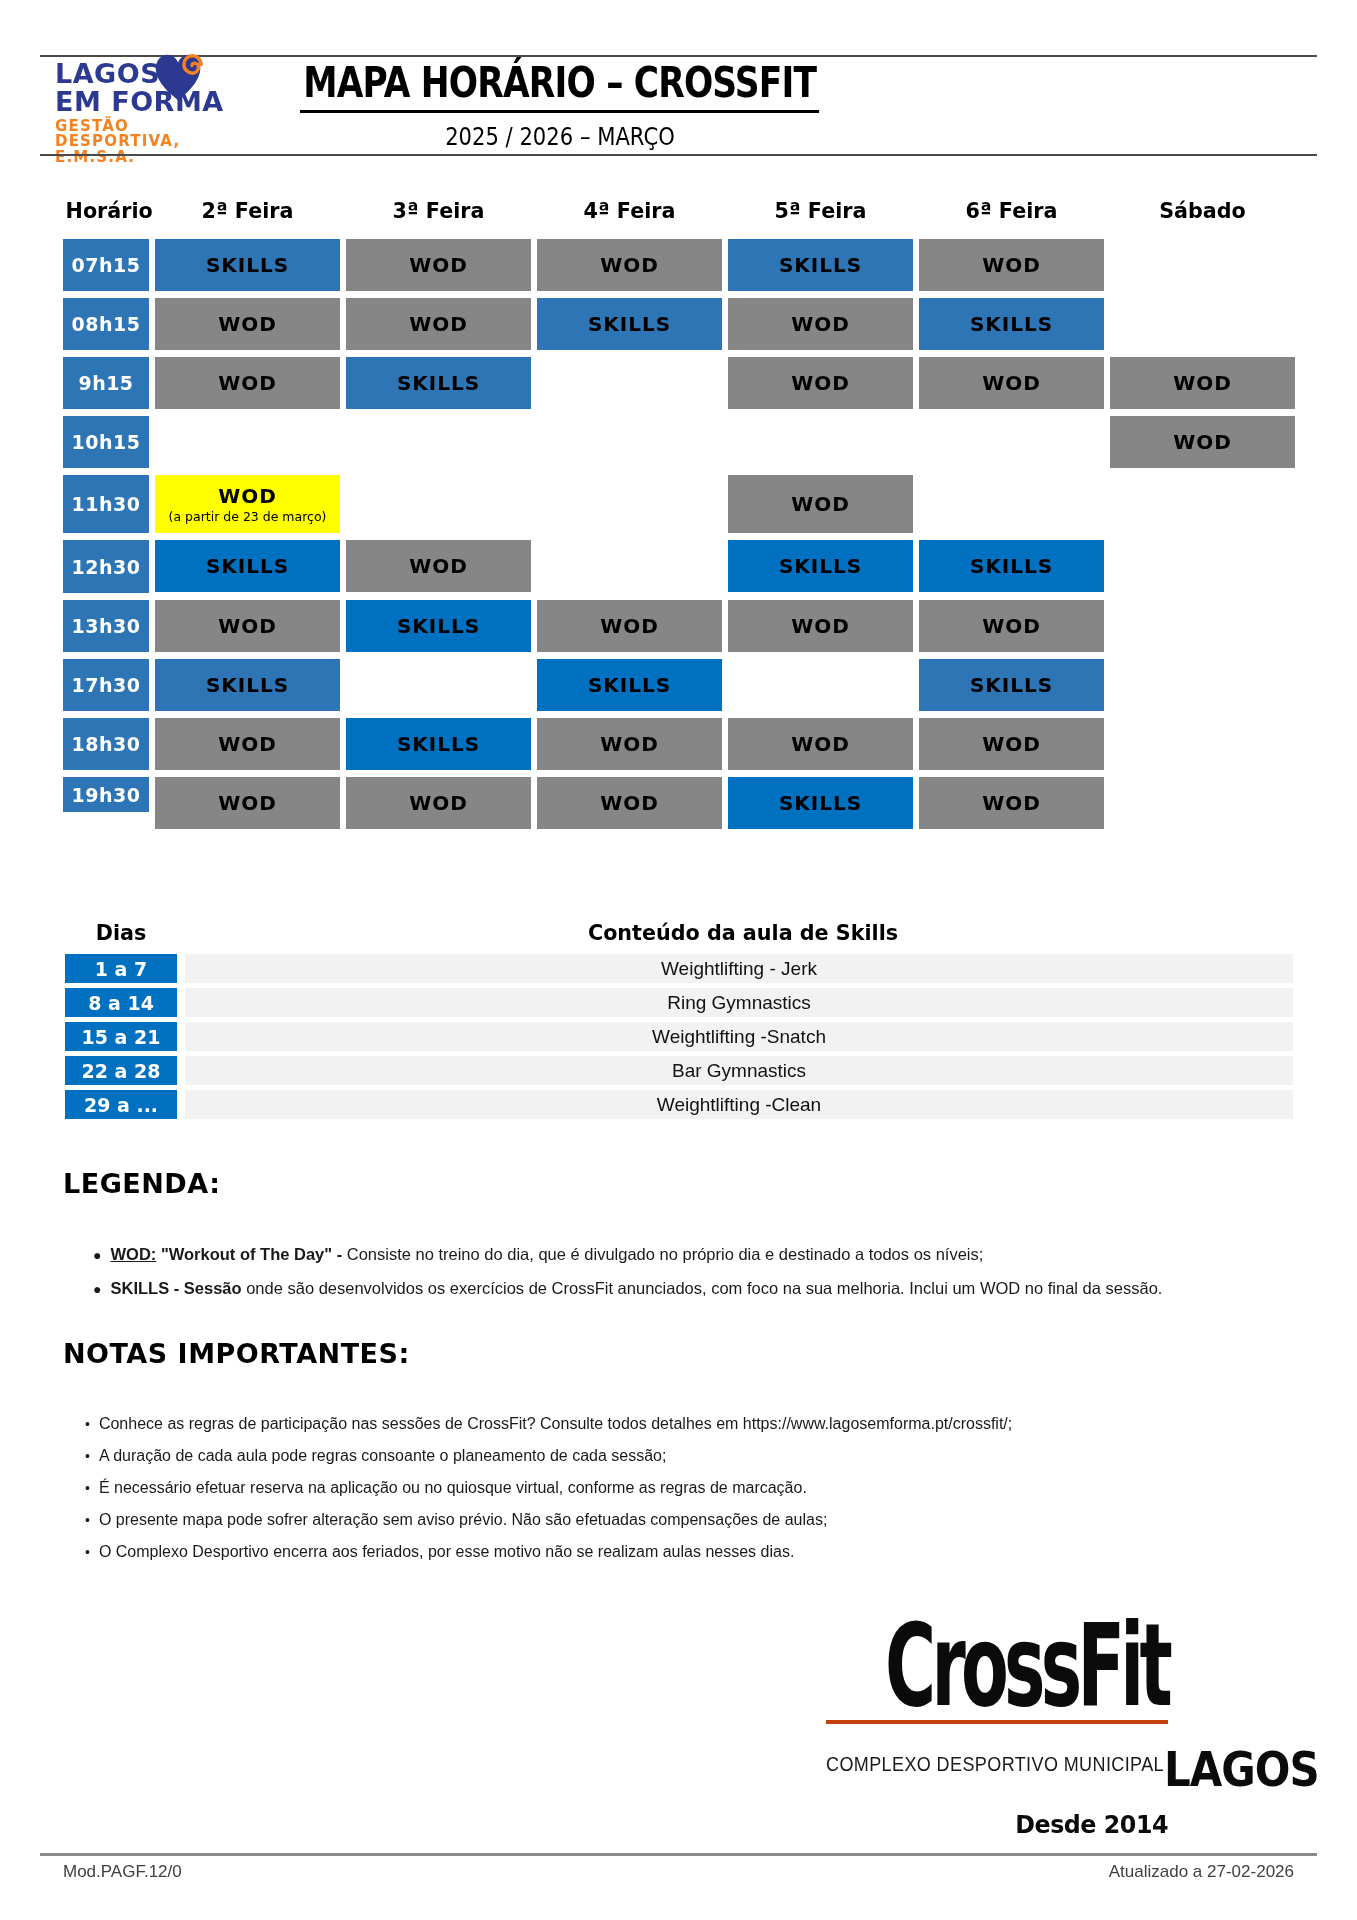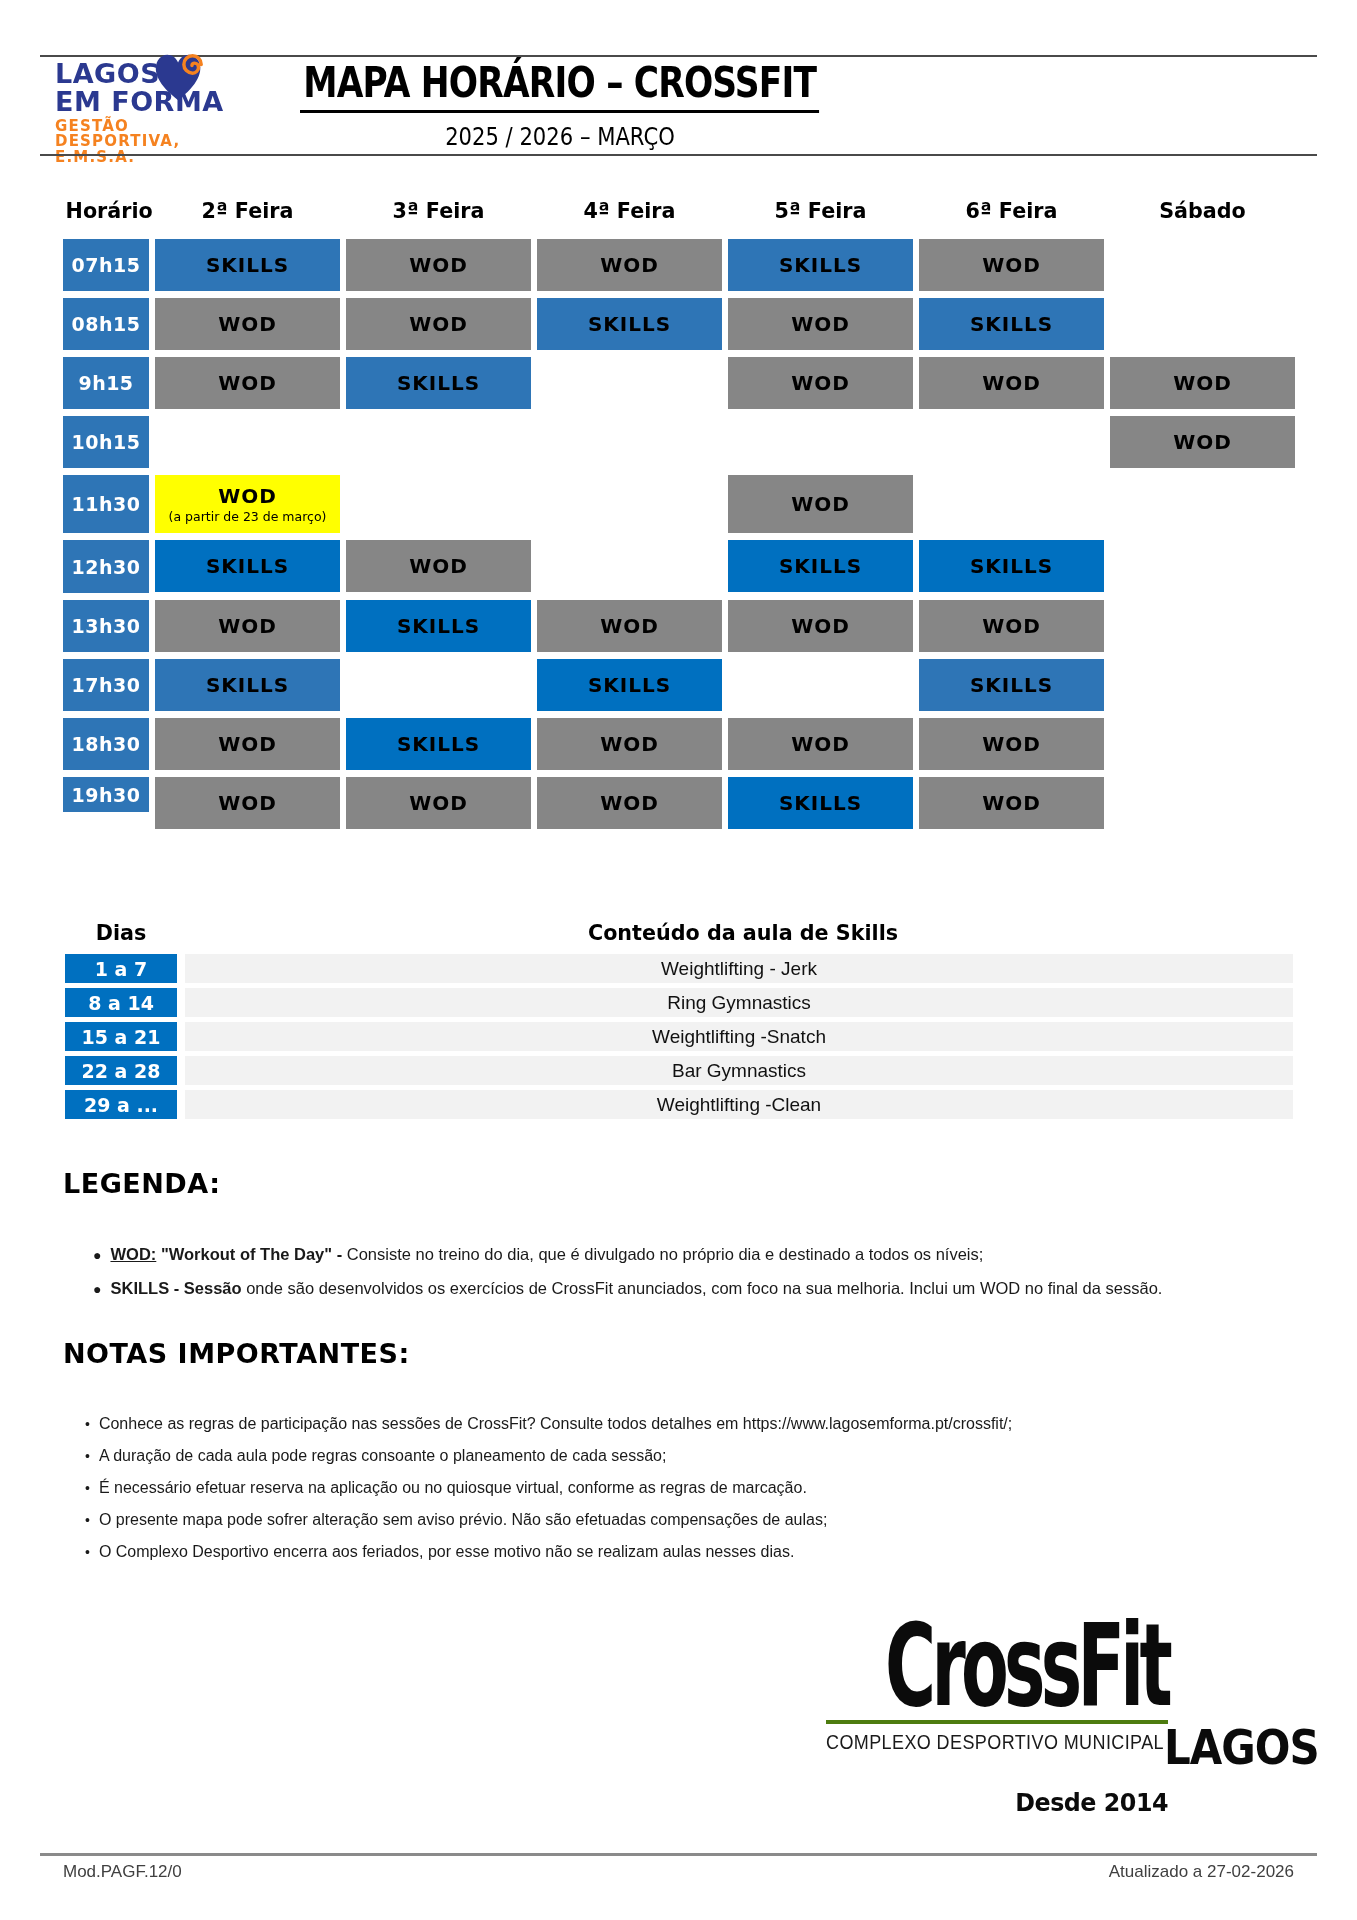--- a/index.html
+++ b/index.html
@@ -55,25 +55,25 @@
   .notes-list{padding-left:22px;}
   .bullet-item{font-size:16px;margin-bottom:14px;font-family:"Liberation Sans",sans-serif;color:#1a1a1a;}
   .legend-list .bullet-item{font-size:16.5px;margin-bottom:15px;}
   .bullet{margin-right:9px;font-size:14px;}
   .b-term{font-weight:bold;}
   .b-term.u{text-decoration:underline;}
   .b-term2{font-weight:bold;}
 
   
   .cf{position:absolute;right:189px;top:1598px;width:342px;text-align:right;color:#0b0b0b;}
-  .cf-underline{display:block;border-bottom:4px solid #4d7c0f;padding-bottom:4px;height:118px;
+  .cf-underline{display:block;border-bottom:4px solid #c2410c;padding-bottom:4px;height:118px;
                 display:flex;align-items:flex-end;justify-content:flex-end;}
   .cf-title{display:inline-block;font-weight:bold;font-size:74px;letter-spacing:-5px;line-height:0.86;
             transform:scale(0.94,1.55);transform-origin:bottom right;white-space:nowrap;}
-  .cf-sub{display:flex;justify-content:flex-start;align-items:flex-start;margin-top:0;}
+  .cf-sub{display:flex;justify-content:flex-start;align-items:flex-start;margin-top:22px;}
   .cf-sub-left{font-size:18px;letter-spacing:0.4px;transform:scaleY(1.15);transform-origin:top left;
                font-family:"Liberation Sans",sans-serif;color:#1a1a1a;white-space:nowrap;padding-top:6px;}
   .cf-sub-right{font-weight:bold;font-size:42px;letter-spacing:-1px;line-height:1;
                 transform:scaleY(1.15);transform-origin:top right;}
   .cf-since{margin-top:22px;font-weight:bold;font-size:25px;letter-spacing:-0.5px;transform:scaleX(0.95);transform-origin:right;}
 
   
   .rule-foot{position:absolute;left:40px;right:40px;top:1853px;border-top:3px solid #8a8a8a;}
   .footer{position:absolute;left:63px;right:63px;top:1862px;display:flex;justify-content:space-between;
           font-size:17px;color:#404040;font-family:"Liberation Sans",sans-serif;}

